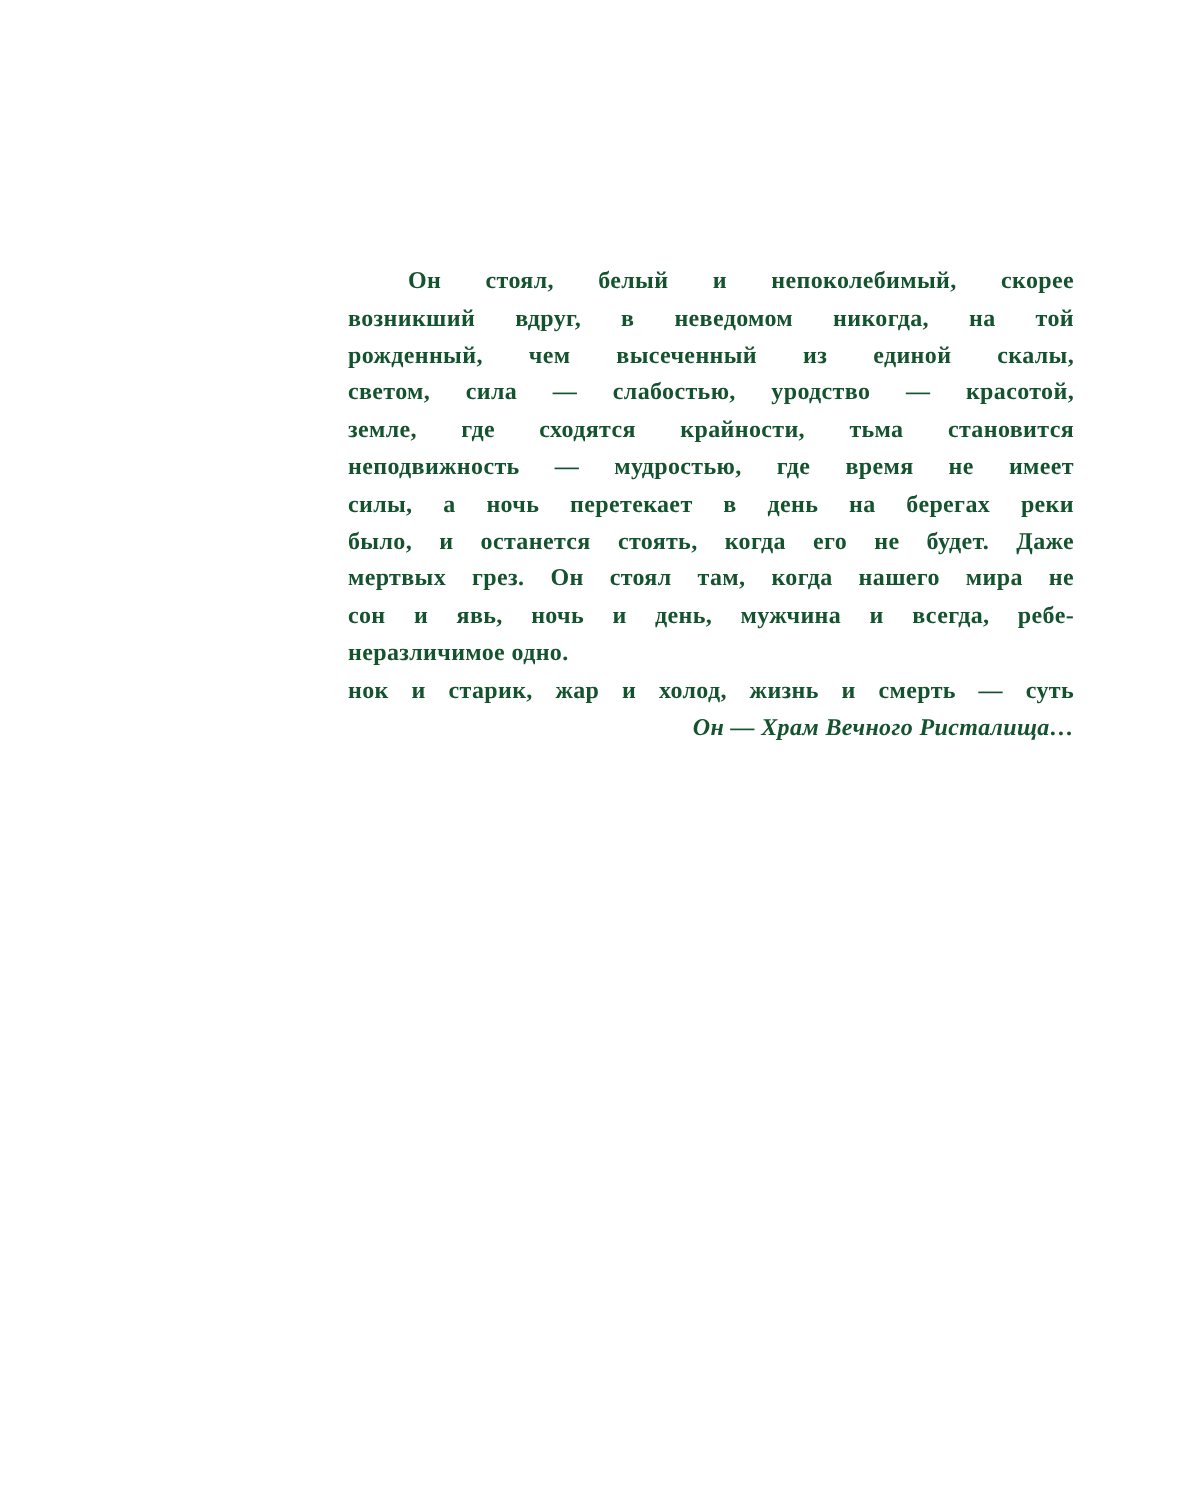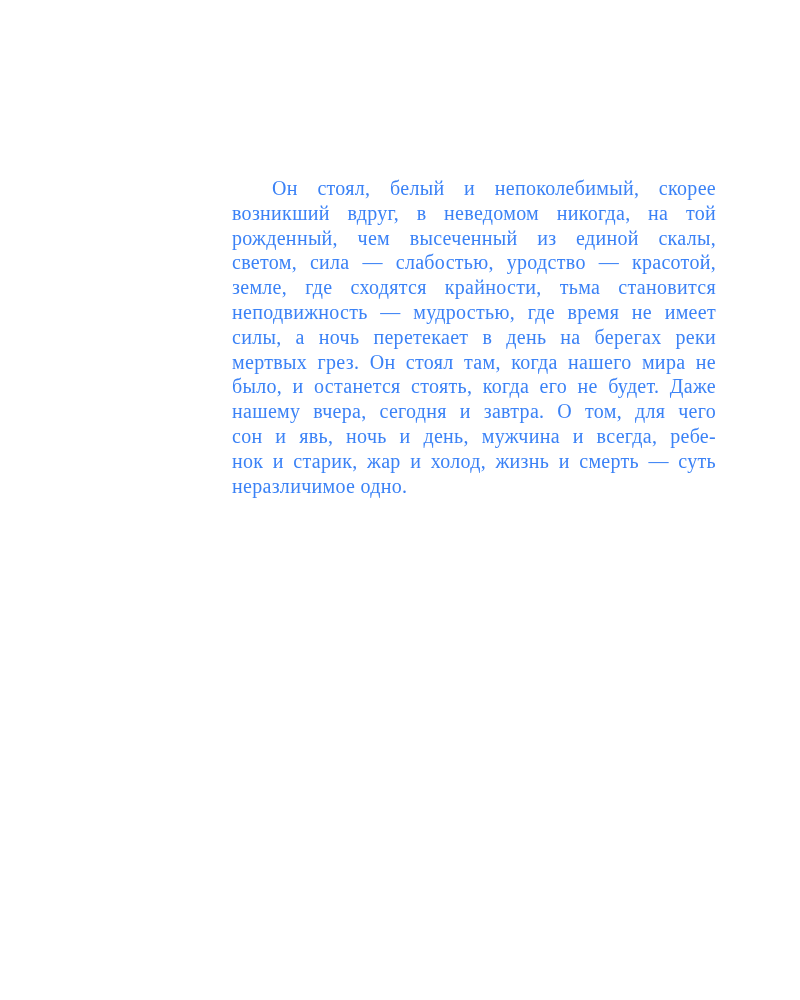--- a/index.html
+++ b/index.html
@@ -20,24 +20,25 @@
     top: 0;
     width: 800px;
     height: 1000px;
     background: #ffffff;
   }
   .text-block {
     position: absolute;
     left: 232px;
     top: 176px;
     width: 484px;
-    color: #3b82f6;
-    font-size: 20px;
+    color: #14532d;
+    font-size: 16px;
     line-height: 24.8px;
     letter-spacing: 0.015em;
+    font-weight: bold;
   }
   .line {
     text-align: justify;
     text-align-last: justify;
     white-space: normal;
     height: 24.8px;
     overflow: visible;
   }
   .line.first {
     text-indent: 40px;
@@ -56,20 +57,20 @@
 
 <div class="book-page">
   <div class="text-block">
     <div class="line first">Он стоял, белый и непоколебимый, скорее</div>
     <div class="line">возникший вдруг, в неведомом никогда, на той</div>
     <div class="line">рожденный, чем высеченный из единой скалы,</div>
     <div class="line">светом, сила — слабостью, уродство — красотой,</div>
     <div class="line">земле, где сходятся крайности, тьма становится</div>
     <div class="line">неподвижность — мудростью, где время не имеет</div>
     <div class="line">силы, а ночь перетекает в день на берегах реки</div>
+    <div class="line">было, и останется стоять, когда его не будет. Даже</div>
     <div class="line">мертвых грез. Он стоял там, когда нашего мира не</div>
-    <div class="line">было, и останется стоять, когда его не будет. Даже</div>
-    <div class="line">нашему вчера, сегодня и завтра. О том, для чего</div>
     <div class="line">сон и явь, ночь и день, мужчина и всегда, ребе-</div>
+    <div class="line last">неразличимое одно.</div>
     <div class="line">нок и старик, жар и холод, жизнь и смерть — суть</div>
-    <div class="line last">неразличимое одно.</div>
+    <div class="attribution">Он — Храм Вечного Ристалища…</div>
   </div>
 </div>
 
 </body></html>

